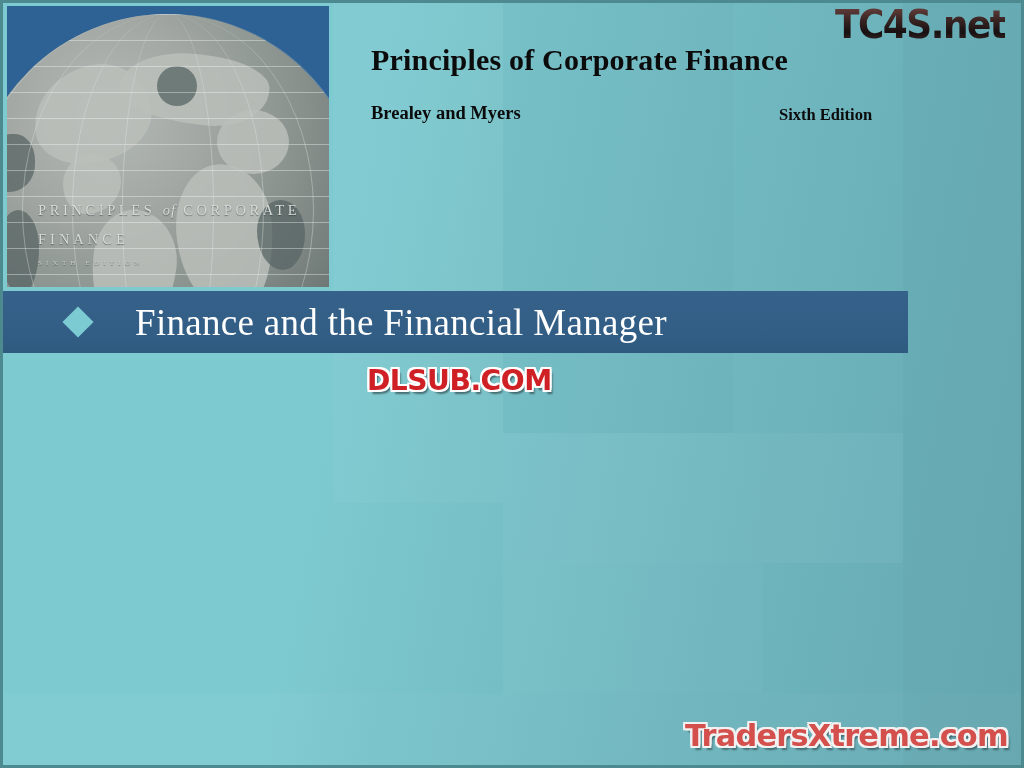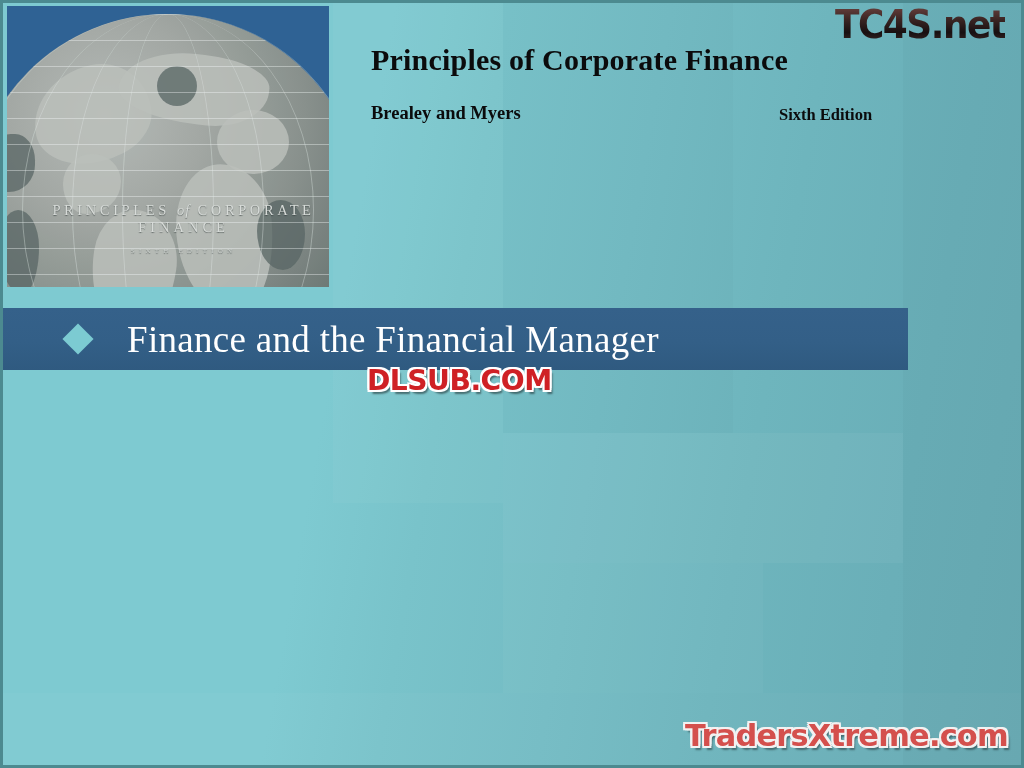--- a/index.html
+++ b/index.html
@@ -84,28 +84,27 @@
     position: absolute; top: 0; bottom: 0; left: 50%;
     width: 390px; margin-left: -195px;
     border-left: 1px solid rgba(232,238,235,.38);
     border-right: 1px solid rgba(232,238,235,.38);
     border-radius: 50%;
   }
   
   #cover-type {
     position: absolute;
     left: 0; right: 0; top: 196px;
-    text-align: center;
     color: #d7dbd8;
     text-shadow: 0 1px 1px rgba(40,50,50,.55);
     padding-left: 31px;
   }
   #cover-line1 { font-size: 14.5px; letter-spacing: 3.6px; font-family: "Liberation Serif", serif; white-space: nowrap; }
   #cover-line1 .it { font-style: italic; letter-spacing: 1px; }
-  #cover-line2 { font-size: 14.5px; letter-spacing: 4px; margin-top: 0; }
+  #cover-line2 { font-size: 14.5px; letter-spacing: 4px; margin-top: 12px; }
   #cover-line3 { font-size: 7px; letter-spacing: 4.2px; margin-top: 11px; color: #c9cecb; }
 
   
   #book-title {
     position: absolute;
     left: 368px; top: 40px;
     font-size: 30px;
     font-weight: bold;
     color: #0b0b0c;
     letter-spacing: .2px;
@@ -126,25 +125,26 @@
     left: 776px; top: 102px;
     font-size: 16.5px;
     font-weight: bold;
     color: #0b0b0c;
     white-space: nowrap;
   }
 
   
   #title-banner {
     position: absolute;
-    left: 0; top: 305px;
+    left: 0; top: 288px;
     width: 905px; height: 62px;
     background: linear-gradient(180deg, #35618a 0%, #335f87 55%, #2f5a80 100%);
     display: flex;
     align-items: center;
+    gap: 8px;
   }
   #banner-bullet {
     width: 22px; height: 22px;
     margin-left: 64px;
     background: #7ccbd2;
     transform: rotate(45deg);
     flex: 0 0 auto;
   }
   #banner-text {
     margin-left: 38px;

